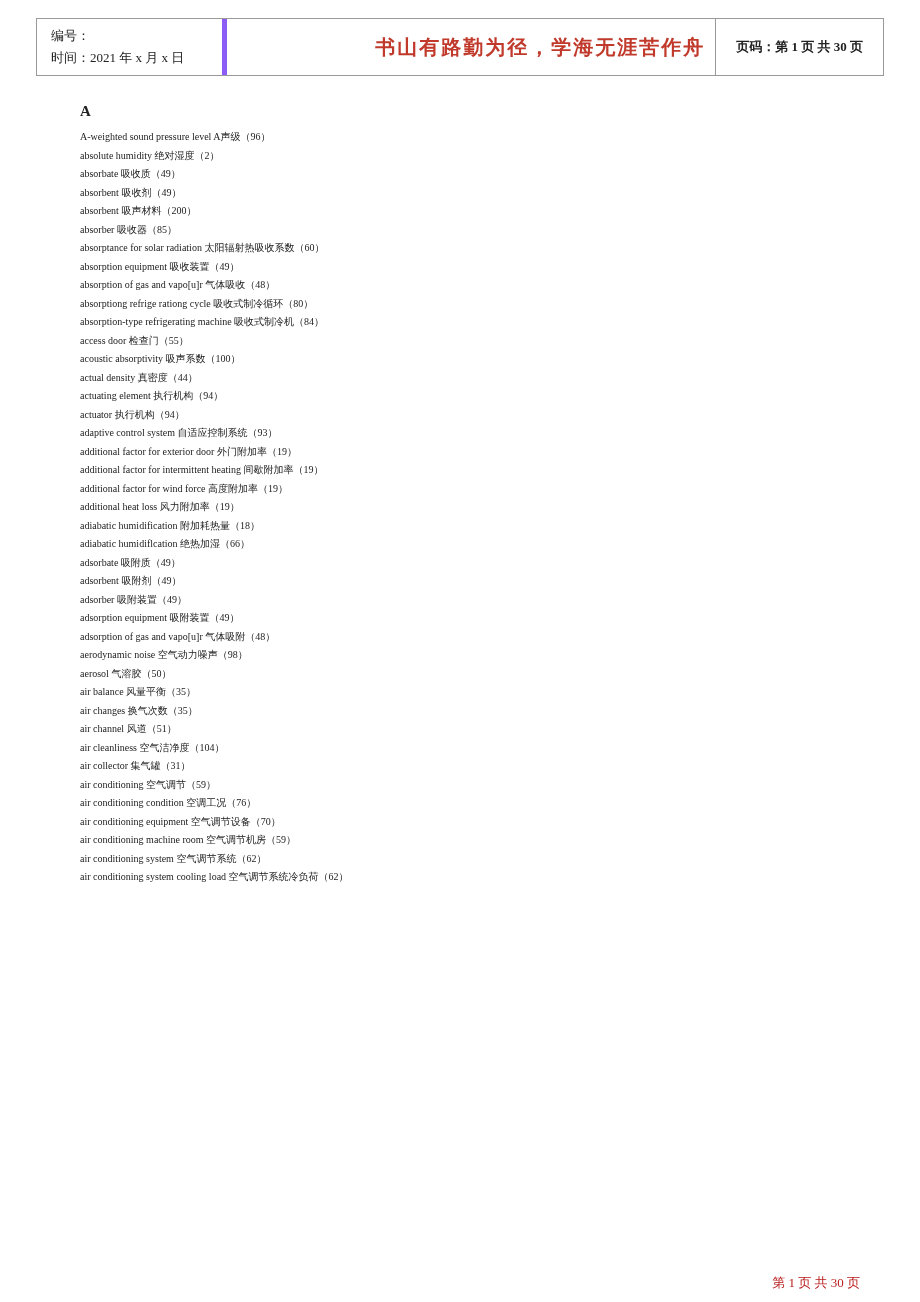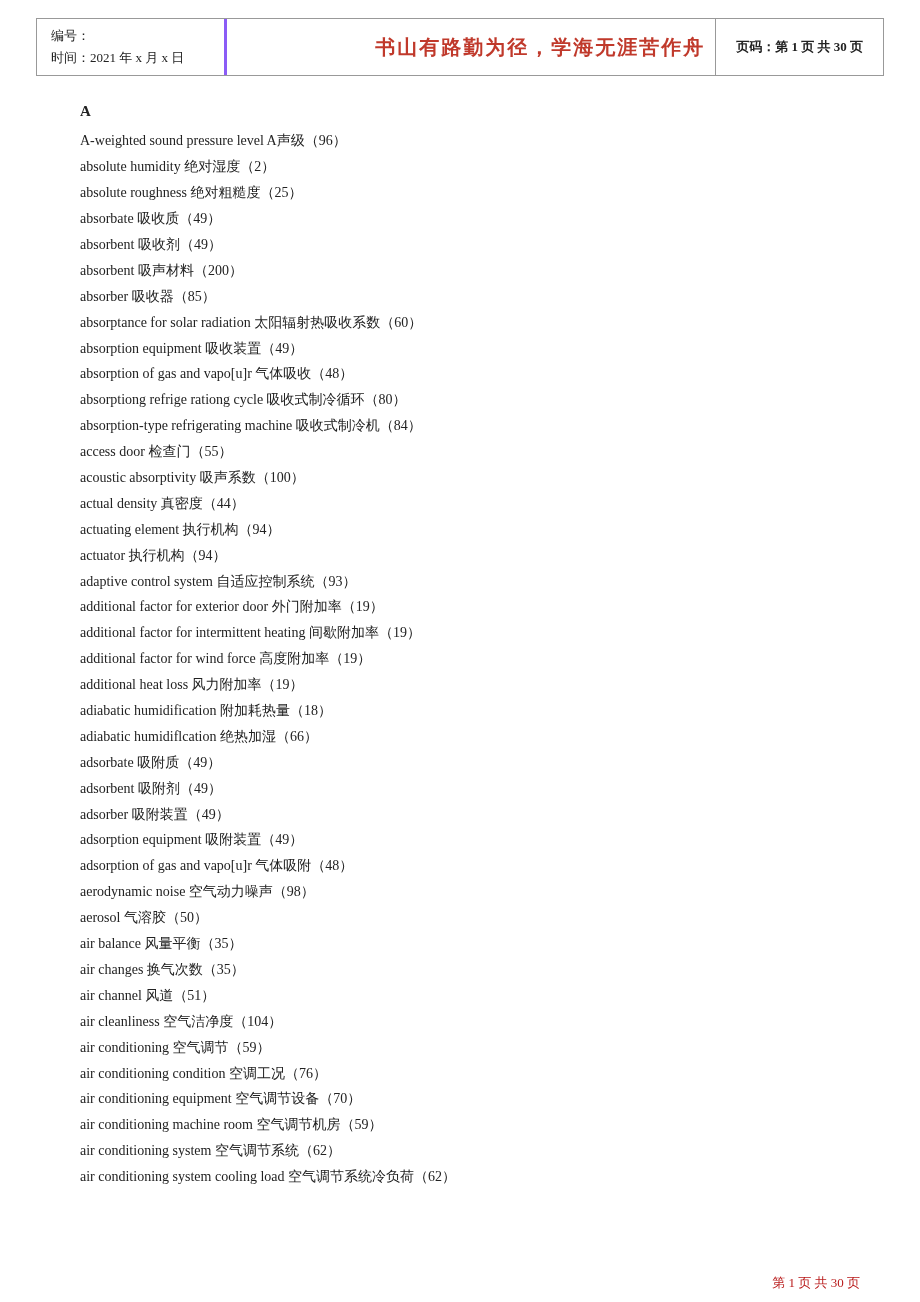--- a/index.html
+++ b/index.html
@@ -25,21 +25,21 @@
       flex-direction: row;
       border: 1px solid #999;
       margin: 18px 36px 0 36px;
     }
 
     .header-left {
       display: flex;
       flex-direction: column;
       justify-content: center;
       padding: 6px 14px;
-      border-right: 3px solid #8b5cf6;
+      border-right: 5px solid #8b5cf6;
       min-width: 190px;
       font-size: 13px;
       line-height: 1.7;
     }
 
     .header-center {
       flex: 1;
       display: flex;
       align-items: center;
       justify-content: flex-end;
@@ -69,21 +69,21 @@
     }
 
     .section-letter {
       font-size: 15px;
       font-weight: bold;
       margin-bottom: 4px;
       margin-top: 8px;
     }
 
     .entry {
-      font-size: 14px;
+      font-size: 10px;
       line-height: 1.85;
       display: block;
     }
 
     
     .footer {
       position: absolute;
       bottom: 28px;
       right: 60px;
       font-size: 13px;
@@ -107,21 +107,20 @@
     <div class="header-right">
       <span>页码：第 1 页  共 30 页</span>
     </div>
   </div>
 
   <div class="content">
     <div class="section-letter">A</div>
     <div id="entries-container">
         <span class="entry">A-weighted sound pressure level    A声级（96）</span>
         <span class="entry">absolute humidity   绝对湿度（2）</span>
-        <span class="entry">absolute roughness   绝对粗糙度（25）</span>
         <span class="entry">absorbate  吸收质（49）</span>
         <span class="entry">absorbent  吸收剂（49）</span>
         <span class="entry">absorbent   吸声材料（200）</span>
         <span class="entry">absorber   吸收器（85）</span>
         <span class="entry">absorptance for solar radiation   太阳辐射热吸收系数（60）</span>
         <span class="entry">absorption equipment   吸收装置（49）</span>
         <span class="entry">absorption of gas and vapo[u]r   气体吸收（48）</span>
         <span class="entry">absorptiong refrige rationg cycle   吸收式制冷循环（80）</span>
         <span class="entry">absorption-type refrigerating machine   吸收式制冷机（84）</span>
         <span class="entry">access door   检查门（55）</span>
@@ -140,20 +139,21 @@
         <span class="entry">adsorbent   吸附剂（49）</span>
         <span class="entry">adsorber   吸附装置（49）</span>
         <span class="entry">adsorption equipment   吸附装置（49）</span>
         <span class="entry">adsorption of gas and vapo[u]r   气体吸附（48）</span>
         <span class="entry">aerodynamic noise   空气动力噪声（98）</span>
         <span class="entry">aerosol   气溶胶（50）</span>
         <span class="entry">air balance   风量平衡（35）</span>
         <span class="entry">air changes   换气次数（35）</span>
         <span class="entry">air channel   风道（51）</span>
         <span class="entry">air cleanliness   空气洁净度（104）</span>
+        <span class="entry">air collector   集气罐（31）</span>
         <span class="entry">air conditioning   空气调节（59）</span>
         <span class="entry">air conditioning condition   空调工况（76）</span>
         <span class="entry">air conditioning equipment   空气调节设备（70）</span>
         <span class="entry">air conditioning machine room   空气调节机房（59）</span>
         <span class="entry">air conditioning system   空气调节系统（62）</span>
         <span class="entry">air conditioning system cooling load   空气调节系统冷负荷（62）</span>
       </div>
   </div>
 
   <div class="footer">

